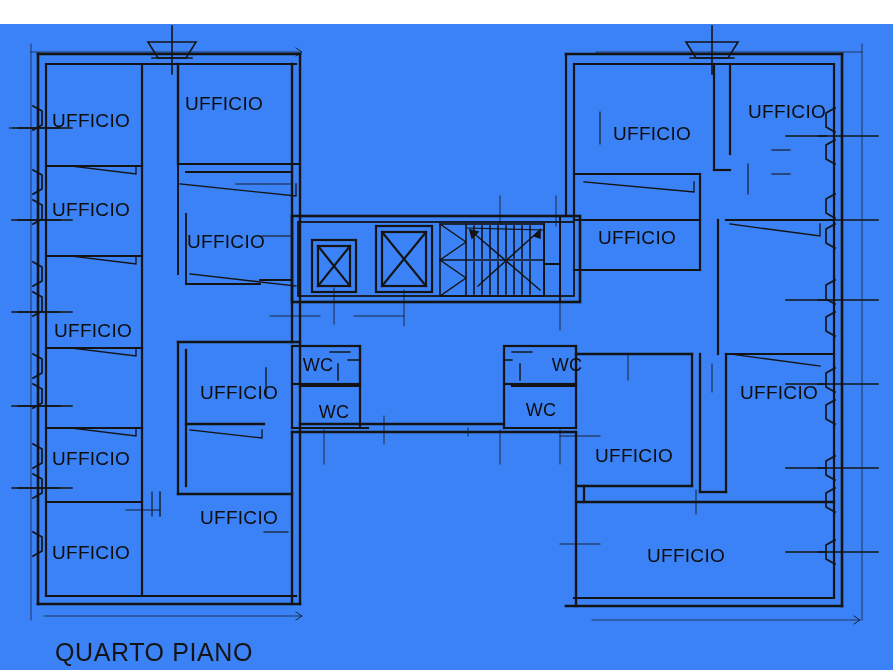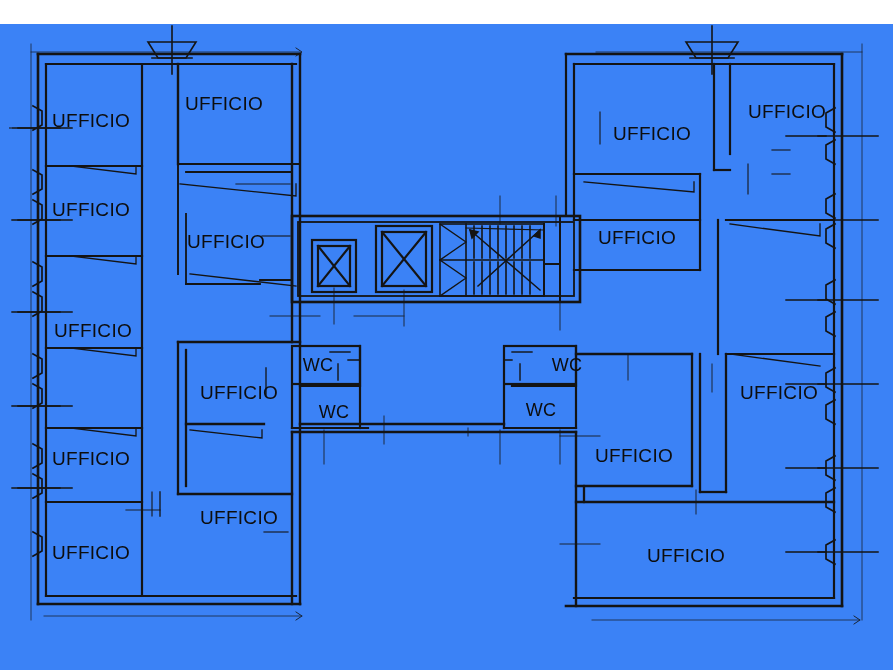--- a/index.html
+++ b/index.html
@@ -395,14 +395,15 @@
       <div class="room-label label-ufficio" style="left: 637px; top: 214px;">UFFICIO</div>
       <div class="room-label label-ufficio" style="left: 779px; top: 369px;">UFFICIO</div>
       <div class="room-label label-ufficio" style="left: 634px; top: 432px;">UFFICIO</div>
       <div class="room-label label-ufficio" style="left: 686px; top: 532px;">UFFICIO</div>
       <div class="room-label label-wc" style="left: 318px; top: 341px;">WC</div>
       <div class="room-label label-wc" style="left: 334px; top: 388px;">WC</div>
       <div class="room-label label-wc" style="left: 567px; top: 341px;">WC</div>
       <div class="room-label label-wc" style="left: 541px; top: 386px;">WC</div>
     </div>
 
+  <div id="sheet-title" style="left: 55px; top: 614px;">QUARTO PIANO</div>
 
 </div>
 
 </body></html>

